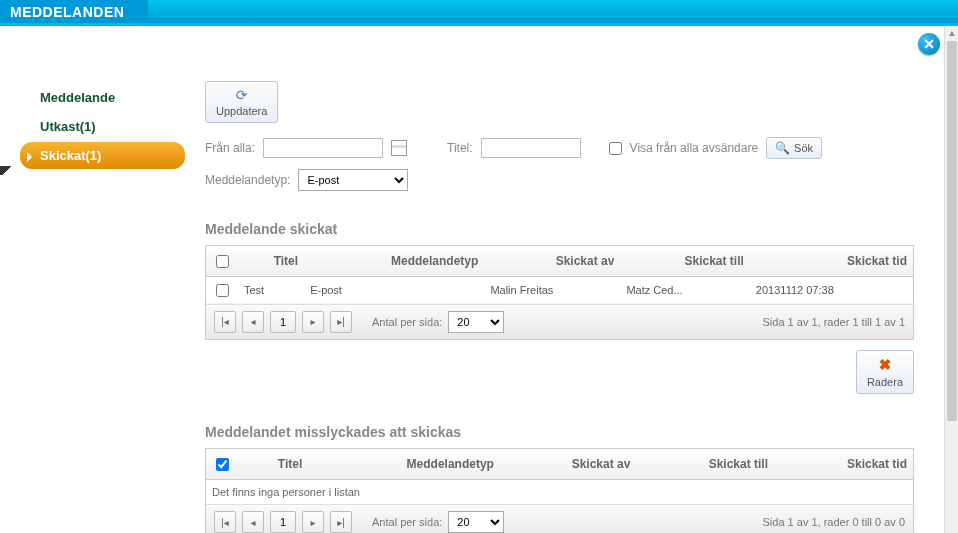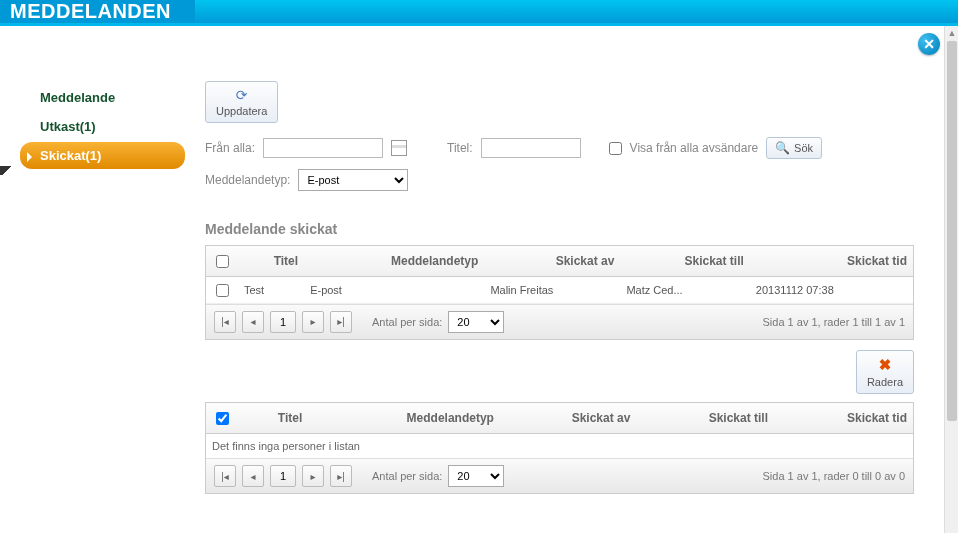--- a/index.html
+++ b/index.html
@@ -4,21 +4,21 @@
 <style>
 * { box-sizing: border-box; margin: 0; padding: 0; }
 body { font-family: Verdana, Arial, sans-serif; font-size: 12px; color: #555; background: #fff; width: 958px; height: 533px; overflow: hidden; position: relative; }
 .overlay-bg { position: absolute; top: 0; left: 0; right: 0; height: 26px; background: rgba(60,60,60,0.5); z-index: 1; }
 .bg-form { position: absolute; top: 2px; left: 200px; font-size: 11px; color: #444; z-index: 0; }
 .bg-form .lbl { display:inline-block; width:100px; color:#666; }
 .bg-form input { background:#ddd; border:1px solid #aaa; width:180px; height:16px; font-size:11px; padding:0 2px;}
 .header-tab { position: absolute; top: 0; left: 0; z-index: 2; }
 .header-tab .bar { height: 23px; background: #0099d8; display:flex; align-items:center;}
 .header-tab .tab-shape { position: relative; height:23px; padding-left:10px; display:flex; align-items:center; }
-.header-tab .label { color:#fff; font-weight:bold; font-size:20px; letter-spacing:0.5px; }
+.header-tab .label { color:#fff; font-weight:bold; font-size:14px; letter-spacing:0.5px; }
 .header-tab .skew { width: 24px; height: 23px; background: linear-gradient(to bottom right, #0099d8 49%, transparent 51%); margin-left:0px;}
 .topbar { position:absolute; top:0; left:0; right:0; height:23px; background:linear-gradient(#00c4f0,#009ad8); z-index:1;}
 .topline { position:absolute; top:23px; left:0; right:0; height:3px; background:#00b8ec; z-index:3;}
 .close-btn { position:absolute; top:33px; right:18px; width:22px; height:22px; border-radius:50%; background:radial-gradient(circle at 30% 30%, #3dbdf0, #007eb8); display:flex; align-items:center; justify-content:center; color:#fff; font-weight:bold; font-size:14px; cursor:pointer; z-index:5; box-shadow:0 1px 2px rgba(0,0,0,0.3);}
 .close-btn::before { content:"✕"; }
 .modal { position:absolute; top:26px; left:0; right:14px; bottom:0; background:#fff; z-index:3; }
 .scrollbar { position:absolute; top:26px; right:0; width:14px; bottom:0; background:#f0f0f0; border-left:1px solid #ddd; z-index:4;}
 .scrollbar .arrow { width:14px; height:14px; background:#f0f0f0; display:flex; align-items:center; justify-content:center; color:#888; font-size:9px;}
 .scrollbar .thumb { width:10px; margin:1px auto; height:380px; background:#c8c8c8; border-radius:2px;}
 .sidebar { position:absolute; top:58px; left:20px; width:165px; }
@@ -162,20 +162,21 @@
       </div>
     </div>
 
     <div class="delete-area">
       <div class="btn del">
         <span class="icn">✖</span>
         <span>Radera</span>
       </div>
     </div>
 
+    <div class="section-title">Meddelandet misslyckades att skickas</div>
     <div class="tbl-wrap">
       <table class="tbl">
         <thead>
           <tr>
             <th class="chk-cell"><input type="checkbox" class="chk" checked="" style=""></th>
             <th>Titel</th>
             <th>Meddelandetyp</th>
             <th>Skickat av</th>
             <th>Skickat till</th>
             <th>Skickat tid</th>

